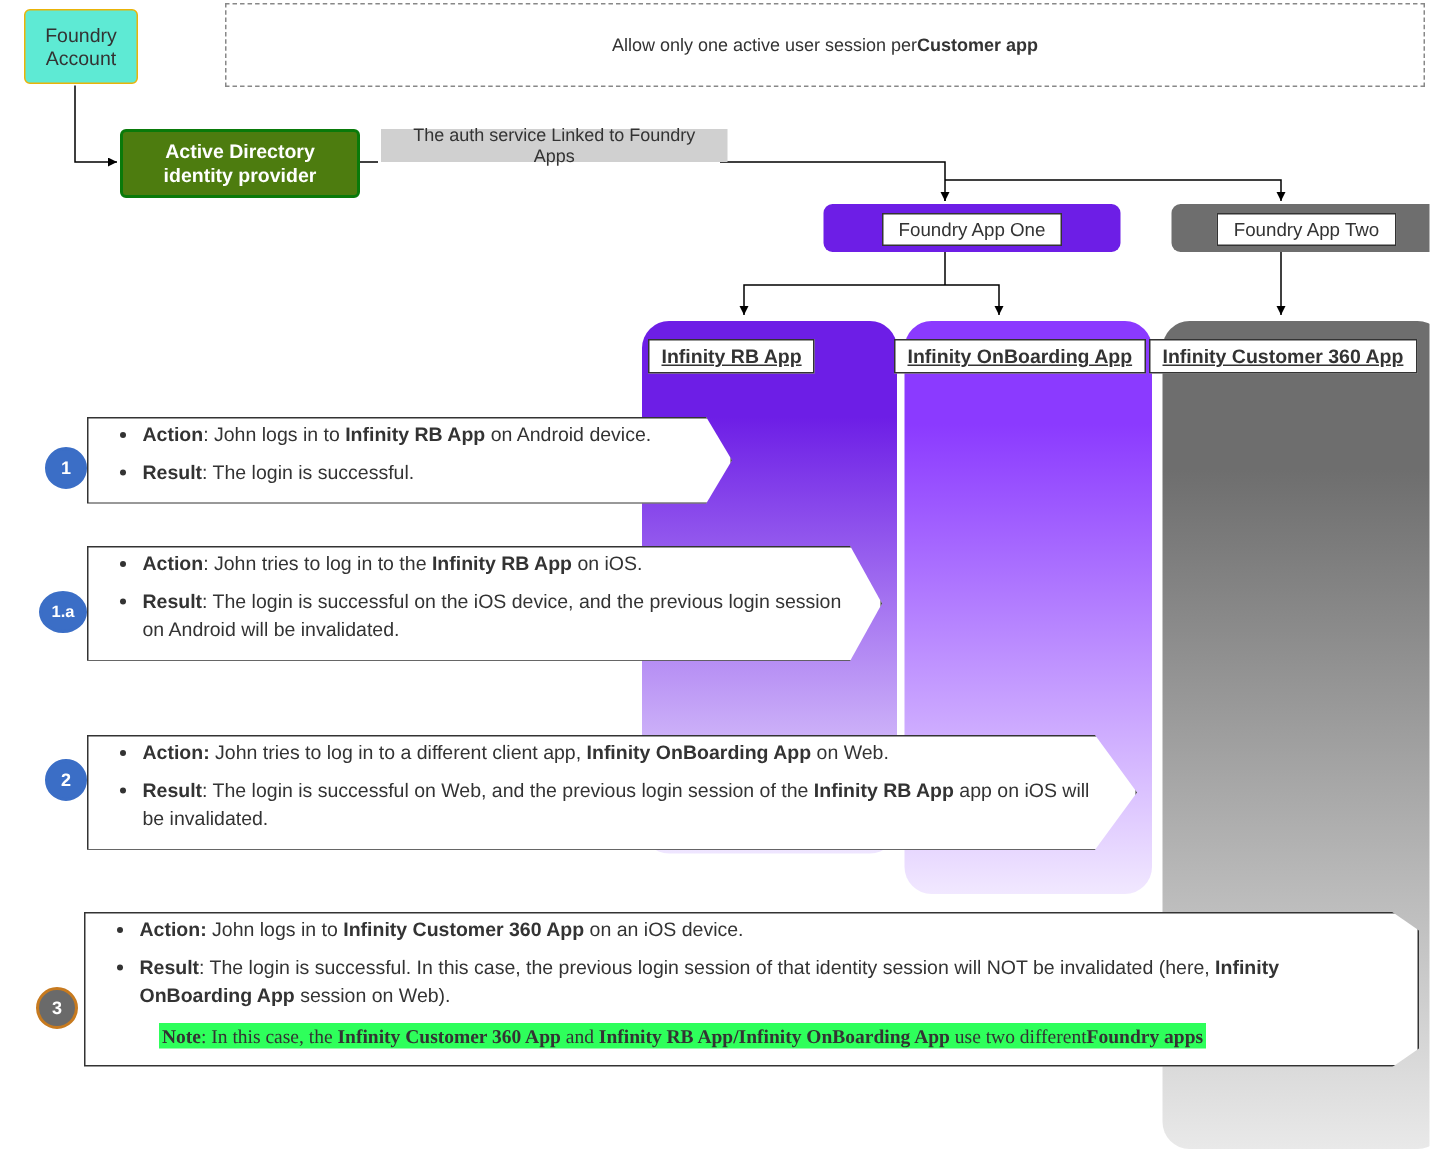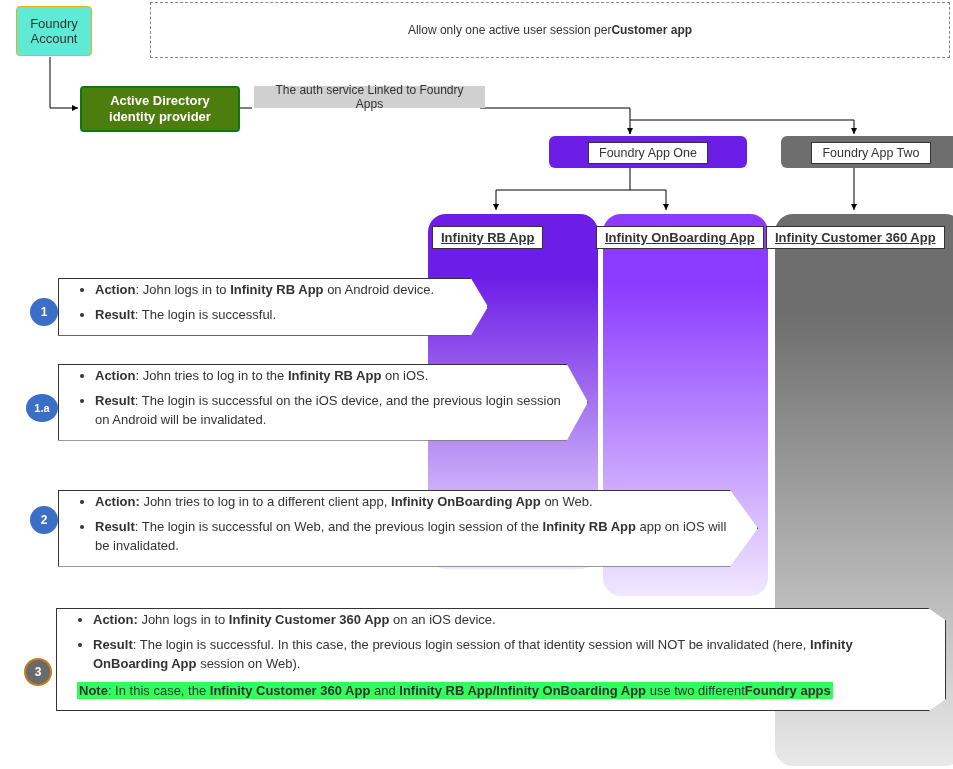--- a/index.html
+++ b/index.html
@@ -238,18 +238,18 @@
 </div>
 <div class="step-box step-box-wide" style="left:56px; top:608px; width:890px;">
   <ul>
     <li>
       <b>Action:</b><span> John logs in to </span><b>Infinity Customer 360 App</b><span> on an iOS device.</span>
     </li>
     <li>
       <b>Result</b><span>: The login is successful. In this case, the previous login session of that identity session will NOT be invalidated (here, </span><b>Infinity OnBoarding App</b><span> session on Web).</span>
     </li>
   </ul>
-  <div style="margin-top:8px; margin-left:2px;">
+  <div style="margin-top:8px; margin-left:31px;font-family:Liberation Serif, serif;">
     <span class="hl-green">
       <b>Note</b><span>: In this case, the </span><b>Infinity Customer 360 App</b><span> and </span><b>Infinity RB App/Infinity OnBoarding App</b><span> use two different</span><b>Foundry apps</b>
     </span><br>
   </div>
 </div>
 
 </body></html>

